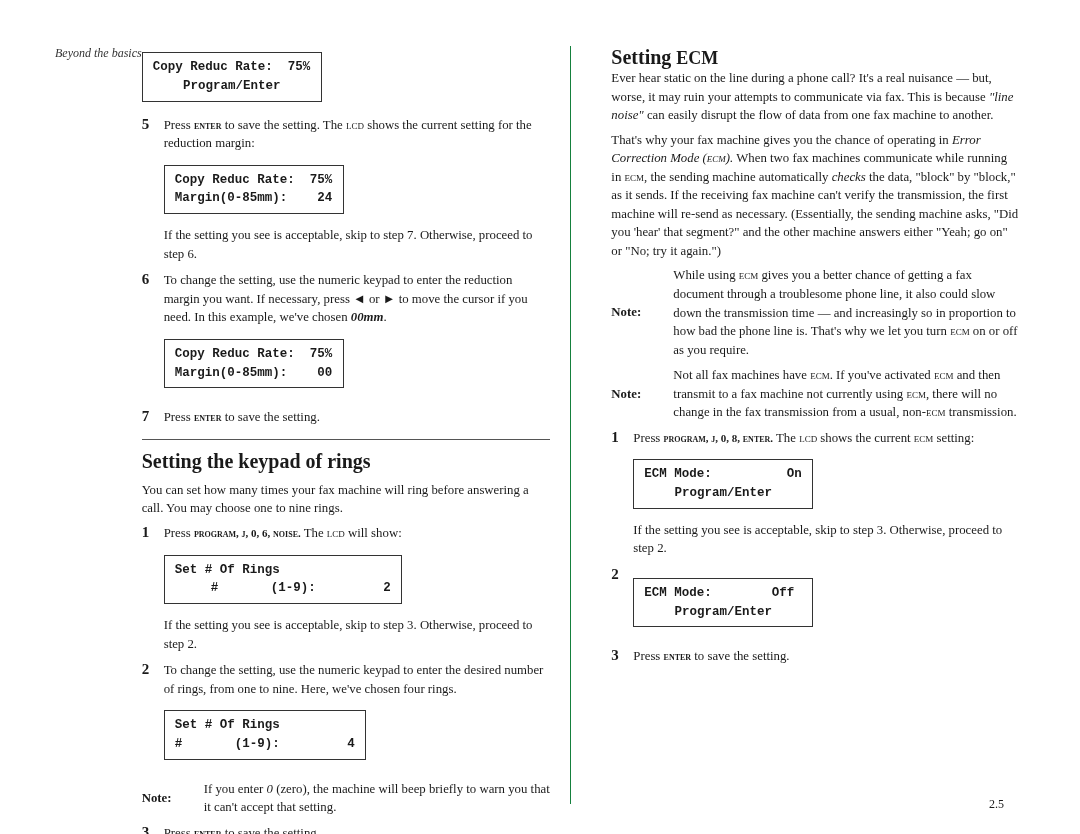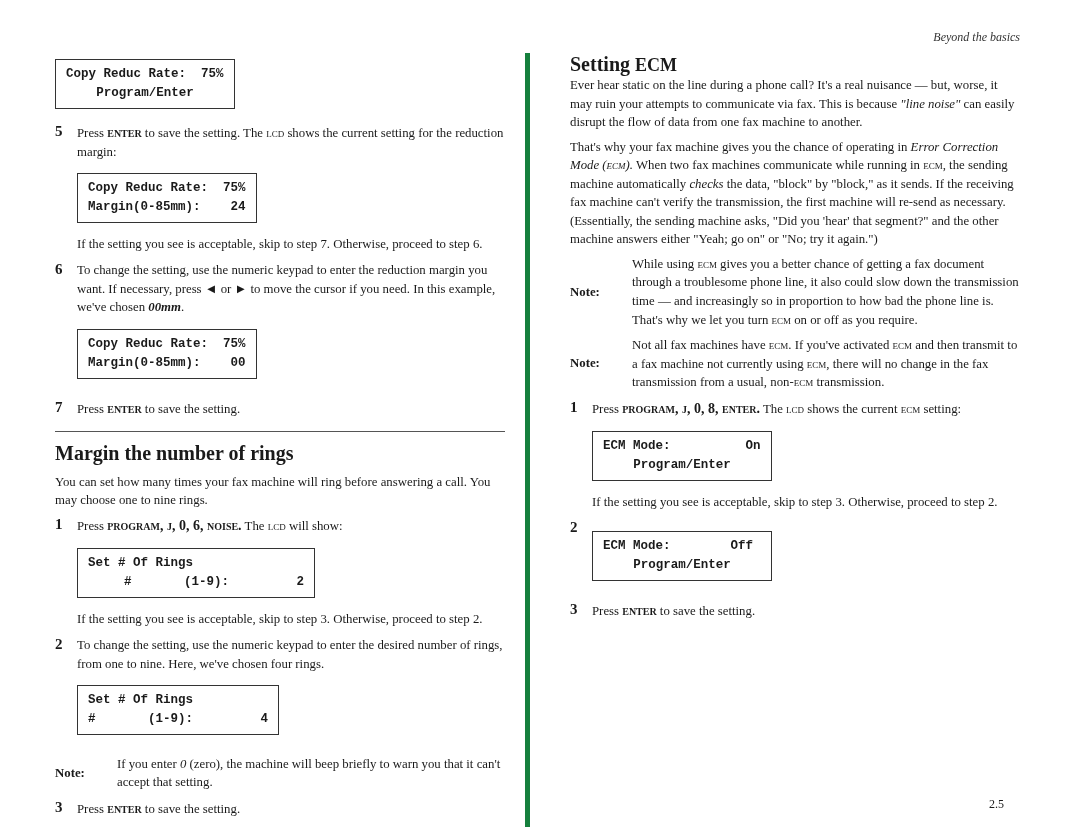--- a/index.html
+++ b/index.html
@@ -9,43 +9,43 @@
       font-size: 13px;
       color: #1a1a1a;
       width: 1080px;
       height: 834px;
       overflow: hidden;
       position: relative;
     }
     .page-container {
       width: 1080px;
       height: 834px;
-      padding: 30px 60px 30px 55px;
-      display: flex;
-      flex-direction: column;
+      padding: 46px 60px 30px 55px;
+      display: flex;
+      flex-direction: row;
     }
     .header-bar {
       display: flex;
       justify-content: flex-end;
       margin-bottom: 8px;
     }
     .header-text {
       font-style: italic;
       font-size: 12px;
       color: #333;
     }
     .main-content {
       display: flex;
       flex: 1;
       gap: 30px;
     }
     .left-column {
       flex: 1;
       padding-right: 20px;
-      border-right: 5px solid #15803d;
+      border-right: 1px solid #15803d;
     }
     .right-column {
       flex: 1;
       padding-left: 10px;
     }
     .step-block {
       display: flex;
       margin-bottom: 8px;
       align-items: flex-start;
     }
@@ -107,21 +107,21 @@
       font-size: 12.8px;
     }
     .divider {
       border: none;
       border-top: 1px solid #555;
       margin: 12px 0 10px 0;
     }
     .kbd {
       font-variant: small-caps;
       font-weight: bold;
-      font-size: 14px;
+      font-size: 11px;
     }
     .sc {
       font-variant: small-caps;
     }
     .italic { font-style: italic; }
     .bold { font-weight: bold; }
     .page-number {
       position: absolute;
       bottom: 22px;
       right: 76px;
@@ -181,21 +181,21 @@
 
       <div class="step-block">
         <div class="step-number">7</div>
         <div class="step-content">
           <div class="step-text">Press <span class="kbd">enter</span> to save the setting.</div>
         </div>
       </div>
 
       <hr class="divider">
 
-      <div class="section-title">Margin the number of rings</div>
+      <div class="section-title">Setting the keypad of rings</div>
       <div class="body-text">You can set how many times your fax machine will ring before answering a call. You may choose one to nine rings.</div>
 
       <div class="step-block">
         <div class="step-number">1</div>
         <div class="step-content">
           <div class="step-text">Press <span class="kbd">program, j, 0, 6, noise.</span> The <span class="sc">lcd</span> will show:</div>
           <div style="margin: 6px 0;">
             <div class="lcd-box">
               <div style="font-family:'Courier New',monospace;font-weight:bold;font-size:12.5px;">Set # Of Rings</div>
               <div style="font-family:'Courier New',monospace;font-weight:bold;font-size:12.5px;margin-left:36px;">#&nbsp;&nbsp;&nbsp;&nbsp;&nbsp;&nbsp;&nbsp;(1-9):&nbsp;&nbsp;&nbsp;&nbsp;&nbsp;&nbsp;&nbsp;&nbsp;&nbsp;2</div>

